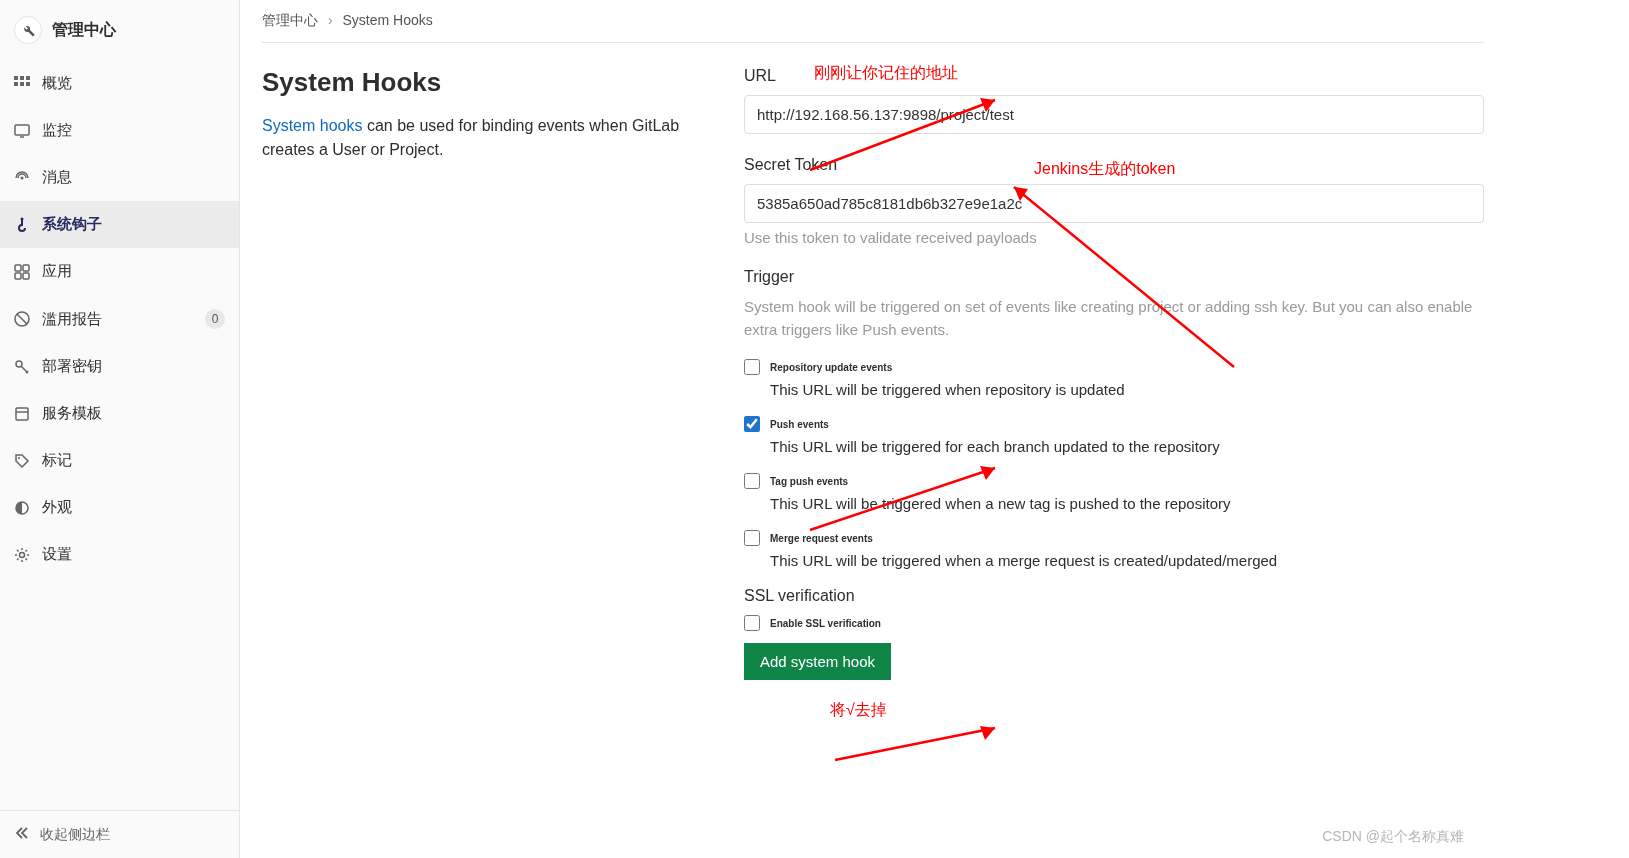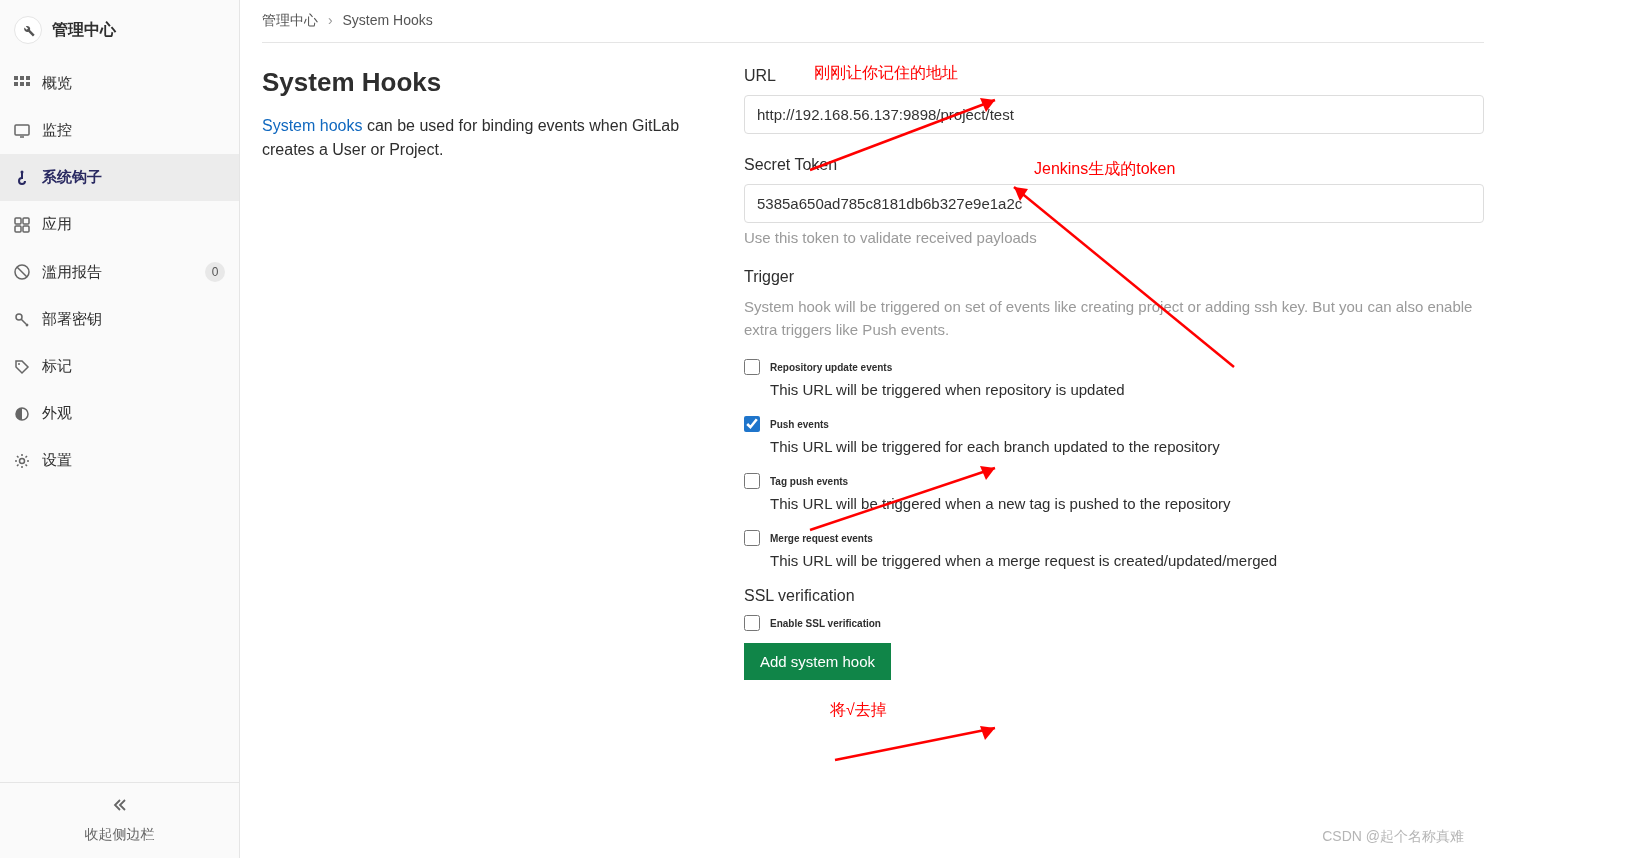--- a/index.html
+++ b/index.html
@@ -8,21 +8,21 @@
   .sidebar { width: 240px; background: #fafafa; border-right: 1px solid #e5e5e5; display: flex; flex-direction: column; position: relative; }
   .sidebar-header { display: flex; align-items: center; gap: 10px; padding: 16px 14px; font-weight: 700; font-size: 16px; }
   .wrench-icon { width: 28px; height: 28px; background:#fff; border:1px solid #e5e5e5; border-radius:50%; display:flex; align-items:center; justify-content:center; }
   .wrench-icon svg { width:16px; height:16px; }
   .nav { list-style: none; }
   .nav li { display: flex; align-items: center; gap: 12px; padding: 14px 14px; cursor: pointer; color:#2e2e2e; font-size:15px;}
   .nav li.active { background: #ececec; font-weight:700; color:#292961;}
   .nav .ico { width:16px; height:16px; display:flex; align-items:center; justify-content:center; color:#666; flex:0 0 16px;}
   .nav li.active .ico { color:#292961; }
   .badge { margin-left:auto; background:#e8e8e8; border-radius:10px; font-size:12px; min-width:20px; height:20px; display:flex; align-items:center; justify-content:center; padding:0 6px; color:#555;}
-  .sidebar-footer { position:absolute; bottom:0; left:0; right:0; padding:14px; display:flex; align-items:center; gap:10px; border-top:1px solid #e5e5e5; cursor:pointer; color:#666; background:#fafafa;flex-direction:column;}
+  .sidebar-footer { position:absolute; bottom:0; left:0; right:0; padding:14px; display:flex; align-items:center; gap:10px; border-top:1px solid #e5e5e5; cursor:pointer; color:#666; background:#fafafa;}
   .main { flex:1; padding: 12px 0 0 22px; overflow:hidden; position:relative;}
   .breadcrumb { color:#555; font-size:14px; padding-bottom:12px; }
   .breadcrumb .sep { margin:0 6px; color:#999;}
   hr.bcsep { border:none; border-top:1px solid #e5e5e5; margin-bottom:24px;}
   .content-row { display:flex; gap:30px; }
   .left-col { width:470px; position:relative;}
   .right-col { flex:1; position:relative;}
   h1 { font-size:26px; font-weight:700; margin-bottom:16px;}
   .desc { font-size:16px; color:#2e2e2e; line-height:1.5;}
   .desc .link { color:#1068bf;}
@@ -72,20 +72,29 @@
         </li>
       <li>
           <span class="ico">
             <svg viewBox="0 0 16 16" width="16" height="16">
               <rect x="1" y="2" width="14" height="10" rx="1" fill="none" stroke="currentColor" stroke-width="1.5"></rect>
               <path d="M6 14h4" stroke="currentColor" stroke-width="1.5"></path>
             </svg>
           </span>
           <span>监控</span>
         </li>
+      <li>
+          <span class="ico">
+            <svg viewBox="0 0 16 16" width="16" height="16">
+              <path d="M2 8a6 6 0 0112 0M4 8a4 4 0 018 0" stroke="currentColor" fill="none" stroke-width="1.5"></path>
+              <circle cx="8" cy="8" r="1.5" fill="currentColor"></circle>
+            </svg>
+          </span>
+          <span>消息</span>
+        </li>
       <li class="active">
           <span class="ico">
             <svg viewBox="0 0 16 16" width="16" height="16">
               <path d="M8 1v7a3 3 0 103 3" stroke="currentColor" fill="none" stroke-width="2"></path>
               <circle cx="8" cy="2" r="1.5" fill="currentColor"></circle>
             </svg>
           </span>
           <span>系统钩子</span>
         </li>
       <li>
@@ -110,20 +119,29 @@
           <span class="badge">0</span>
         </li>
       <li>
           <span class="ico">
             <svg viewBox="0 0 16 16" width="16" height="16">
               <circle cx="5" cy="5" r="3" fill="none" stroke="currentColor" stroke-width="1.5"></circle>
               <path d="M7 7l7 7M12 14l2-2" stroke="currentColor" stroke-width="1.5"></path>
             </svg>
           </span>
           <span>部署密钥</span>
+        </li>
+      <li>
+          <span class="ico">
+            <svg viewBox="0 0 16 16" width="16" height="16">
+              <rect x="2" y="2" width="12" height="12" rx="1" fill="none" stroke="currentColor" stroke-width="1.5"></rect>
+              <path d="M2 6h12" stroke="currentColor" stroke-width="1.5"></path>
+            </svg>
+          </span>
+          <span>服务模板</span>
         </li>
       <li>
           <span class="ico">
             <svg viewBox="0 0 16 16" width="16" height="16">
               <path d="M2 2h6l6 6-6 6-6-6z" fill="none" stroke="currentColor" stroke-width="1.5"></path>
               <circle cx="5" cy="5" r="1" fill="currentColor"></circle>
             </svg>
           </span>
           <span>标记</span>
         </li>

